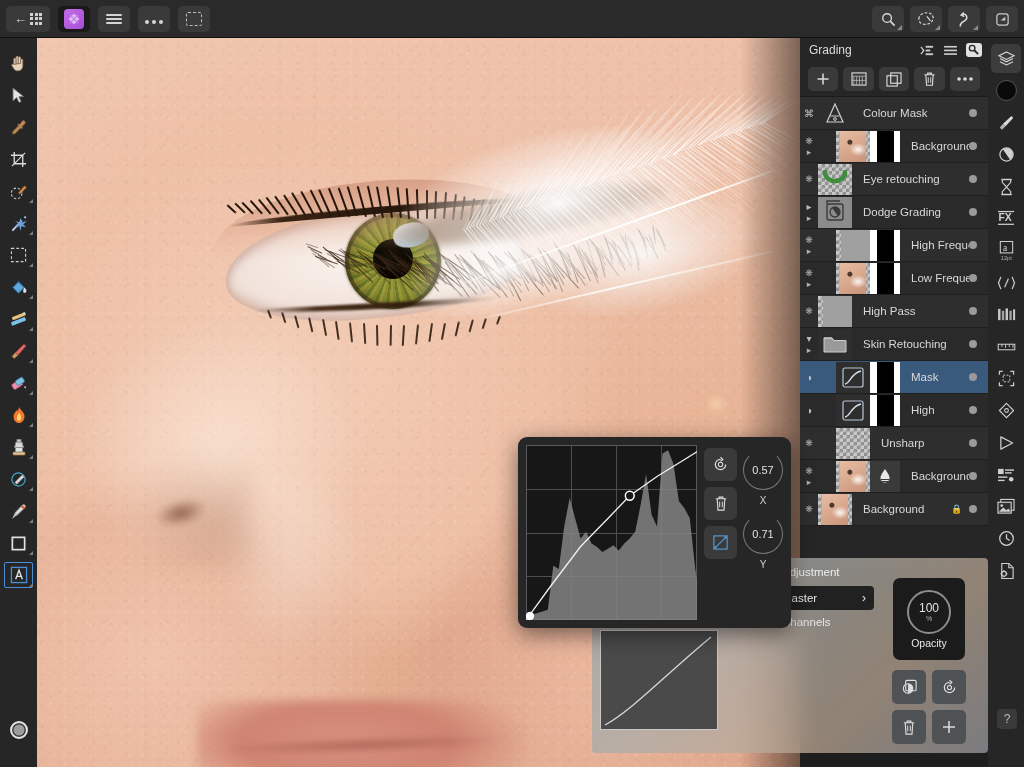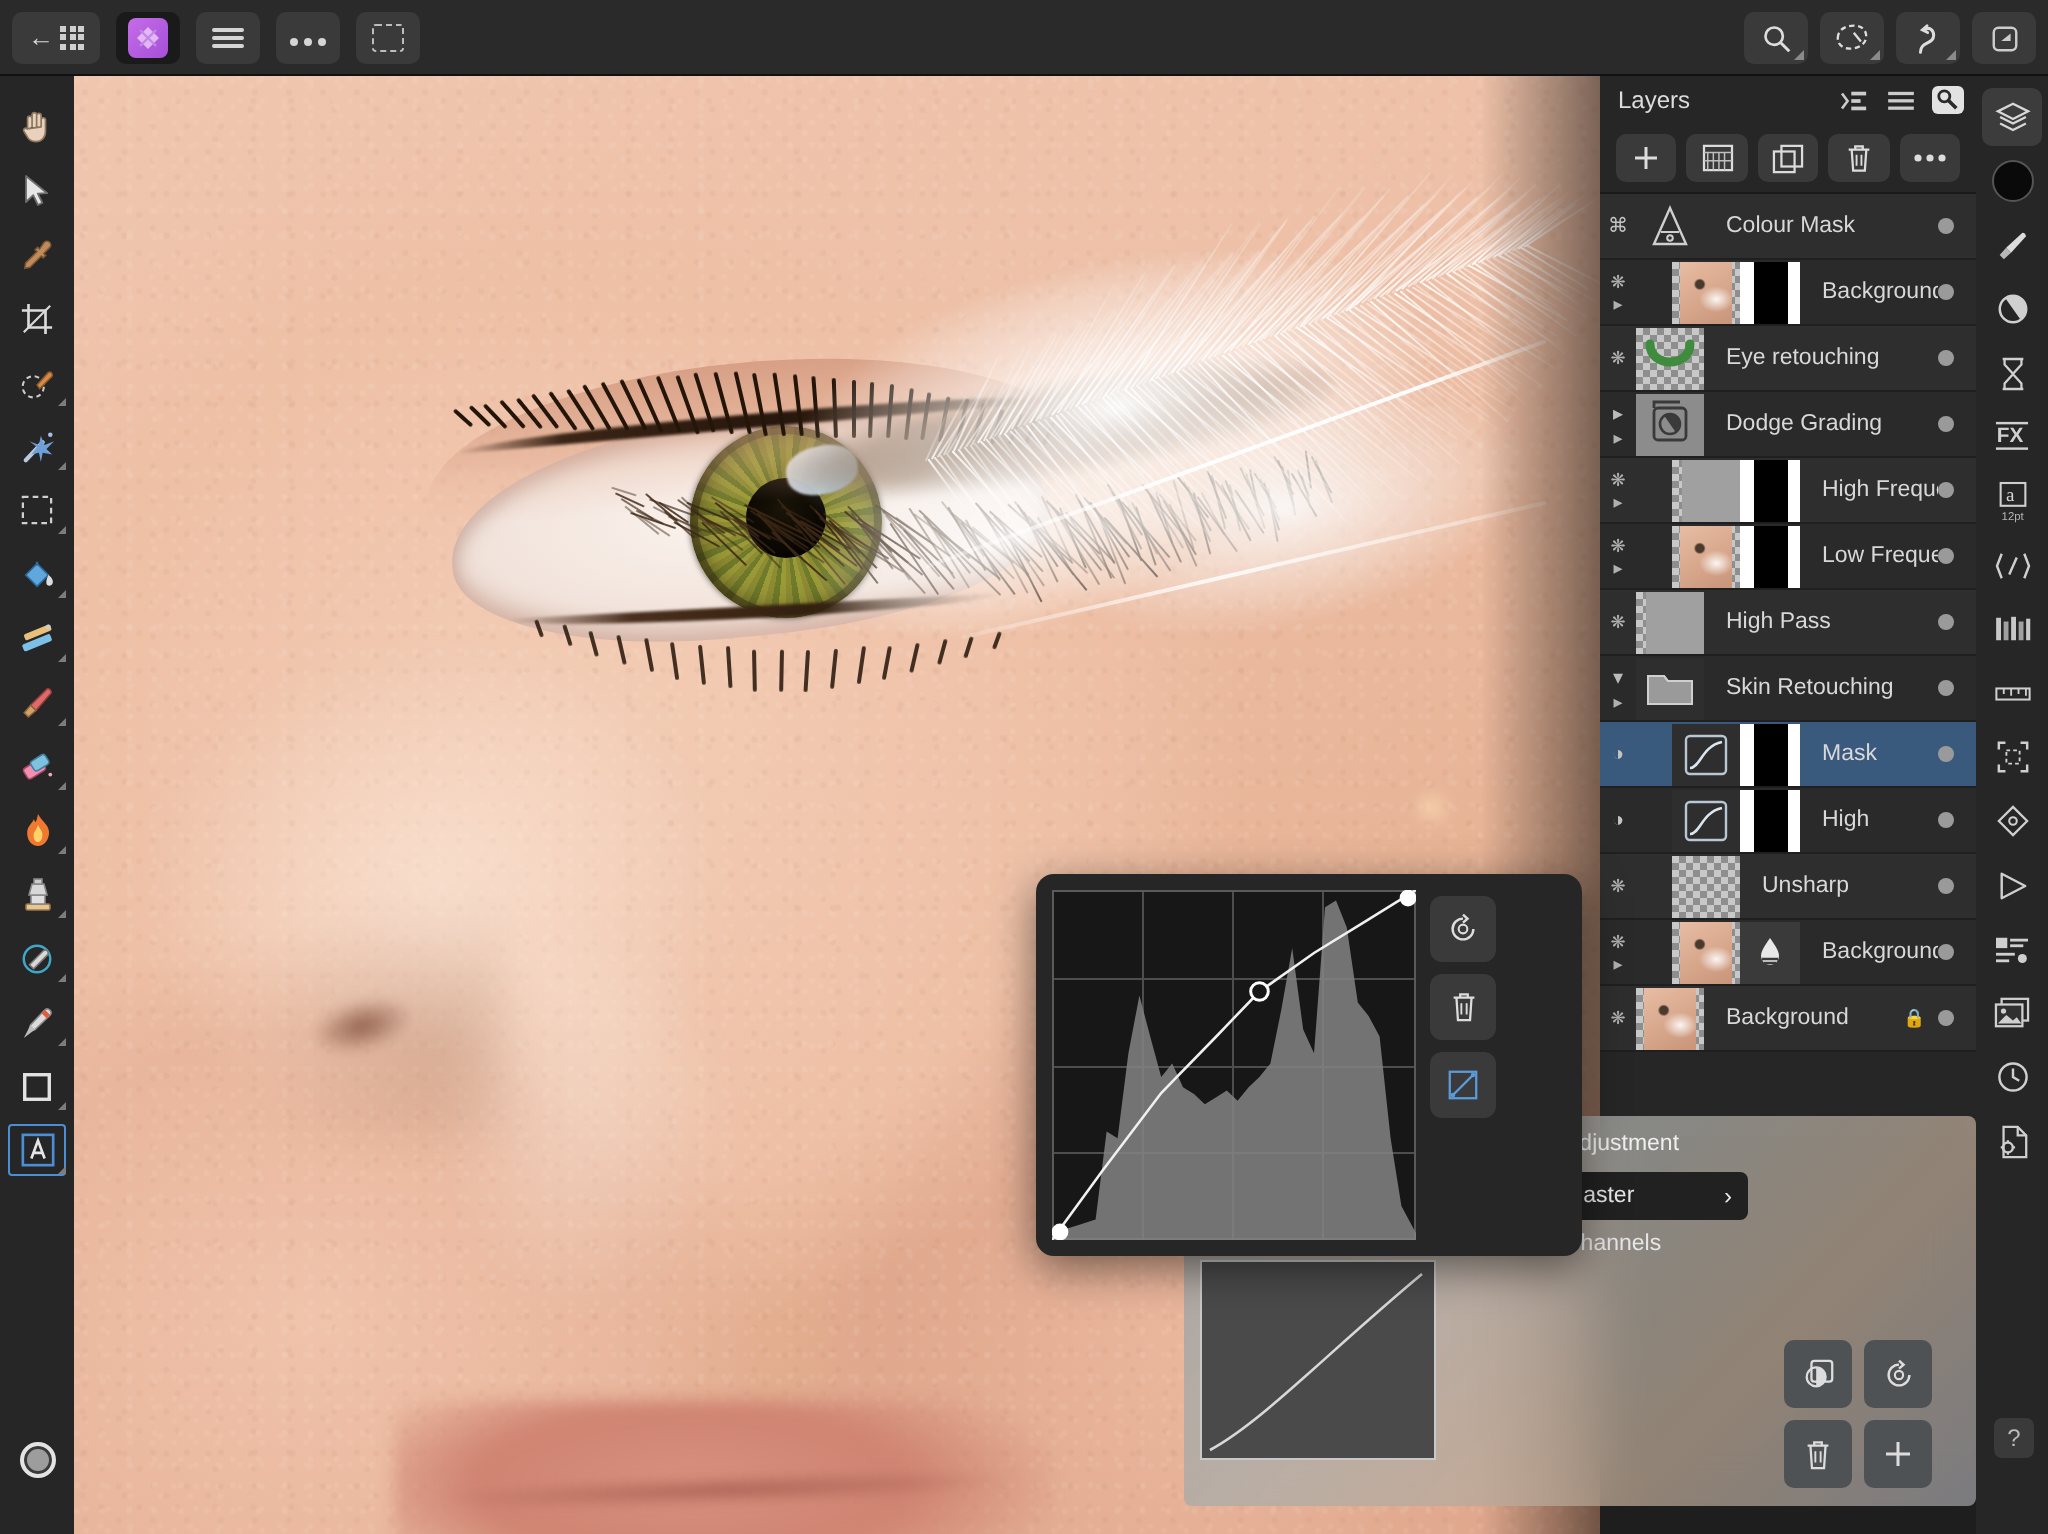--- a/index.html
+++ b/index.html
@@ -1190,21 +1190,21 @@
             <circle cx="6.3" cy="12.4" r="2.6" fill="none" stroke="#cfcfcf" stroke-width="1.3"></circle>
             <path d="M6.3 8.6 V9.6 M6.3 15.2 V16.2 M2.5 12.4 H3.5 M9.1 12.4 H10.1" stroke="#cfcfcf" stroke-width="1.2"></path>
           </svg>
         </span>
       </div>
     </div>
   <div class="help-btn">?</div>
 
   <div class="layers">
     <div class="layers-head">
-      <span class="layers-title">Layers</span>
+      <span class="layers-title">Grading</span>
       <span class="lh-icons">
         <span class="lh-ico">
           <svg width="15" height="13" viewBox="0 0 16 14">
               <path d="M1 3 L4 7 L1 11" fill="none" stroke="#ccc" stroke-width="1.4"></path>
               <rect x="6" y="2" width="8" height="2" fill="#ccc"></rect>
               <rect x="6" y="6" width="5" height="2" fill="#ccc"></rect>
               <rect x="6" y="10" width="8" height="2" fill="#ccc"></rect>
             </svg>
         </span>
         <span class="lh-ico">
@@ -1494,20 +1494,27 @@
     <div class="adj-title">Adjustment</div>
     <div class="adj-master">
       <span>Master</span>
       <span style="font-size:12px;">›</span>
     </div>
     <div class="adj-channels">Channels</div>
     <div class="adj-preview">
       <svg width="116" height="98" viewBox="0 0 116 98">
         <path d="M4 94 C 30 80, 62 46, 110 6" fill="none" stroke="#d8d8d8" stroke-width="1.3"></path>
       </svg>
+    </div>
+    <div class="opacity-box">
+      <div class="op-dial">
+        <span class="op-val">100</span>
+        <span class="op-pct">%</span>
+      </div>
+      <div class="op-label">Opacity</div>
     </div>
     <div class="adj-grid">
       <div class="adj-gbtn">
         <svg width="17" height="17" viewBox="0 0 18 18">
             <rect x="5" y="1.5" width="11" height="11" rx="1.5" fill="none" stroke="#ddd" stroke-width="1.2"></rect>
             <circle cx="7.5" cy="10" r="5" fill="none" stroke="#ddd" stroke-width="1.2"></circle>
             <path d="M7.5 5 A5 5 0 0 1 7.5 15 Z" fill="#ddd"></path>
           </svg>
       </div>
       <div class="adj-gbtn">
@@ -1570,16 +1577,26 @@
         </div>
         <div class="cs-btn blue">
           <svg width="17" height="17" viewBox="0 0 18 18">
               <rect x="2" y="2" width="14" height="14" fill="none" stroke="#5b9bd9" stroke-width="1.2"></rect>
               <path d="M3.5 14.5 L14.5 3.5" stroke="#5b9bd9" stroke-width="1.2"></path>
               <circle cx="3.7" cy="14.3" r="1.2" fill="#5b9bd9"></circle>
               <circle cx="14.3" cy="3.7" r="1.2" fill="#5b9bd9"></circle>
             </svg>
         </div>
       </div>
+      <div class="cs-col2">
+        <div class="dial">
+          <span>0.57</span>
+        </div>
+        <div class="dial-lbl">X</div>
+        <div class="dial">
+          <span>0.71</span>
+        </div>
+        <div class="dial-lbl">Y</div>
+      </div>
     </div>
   </div>
 
 </div>
 
 </body></html>

